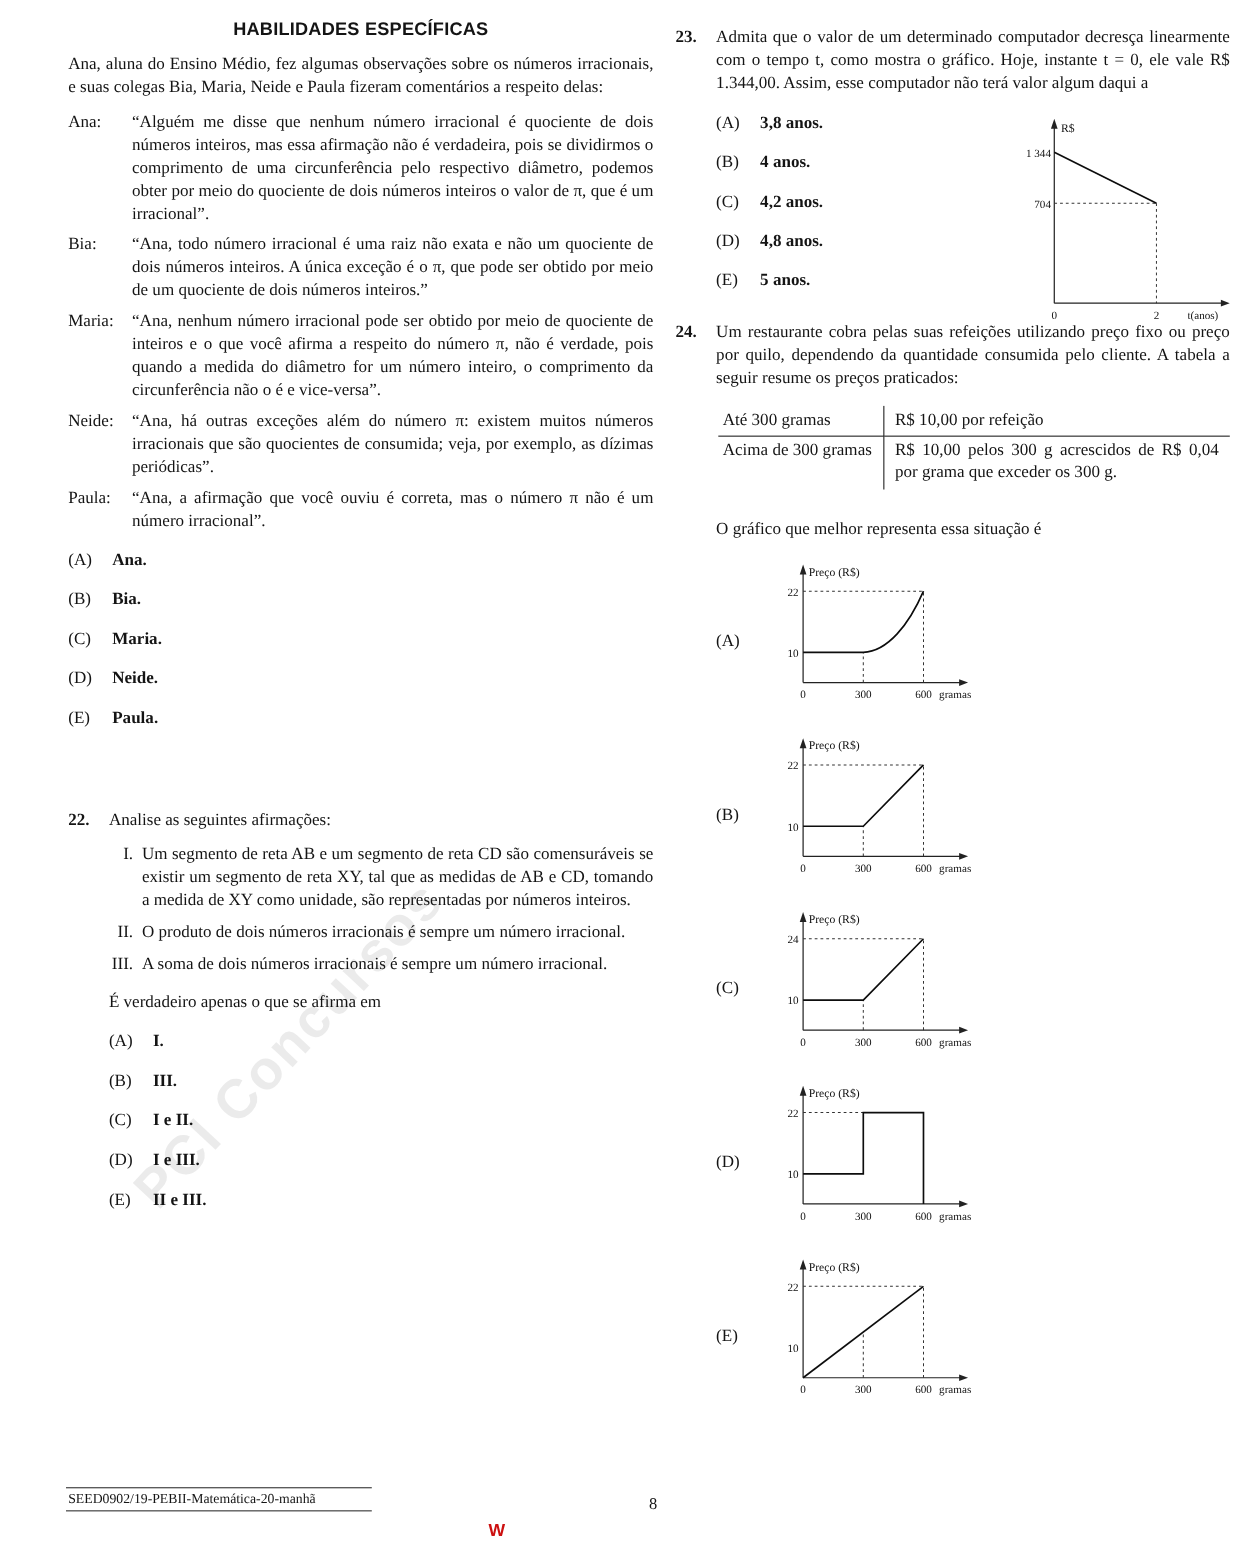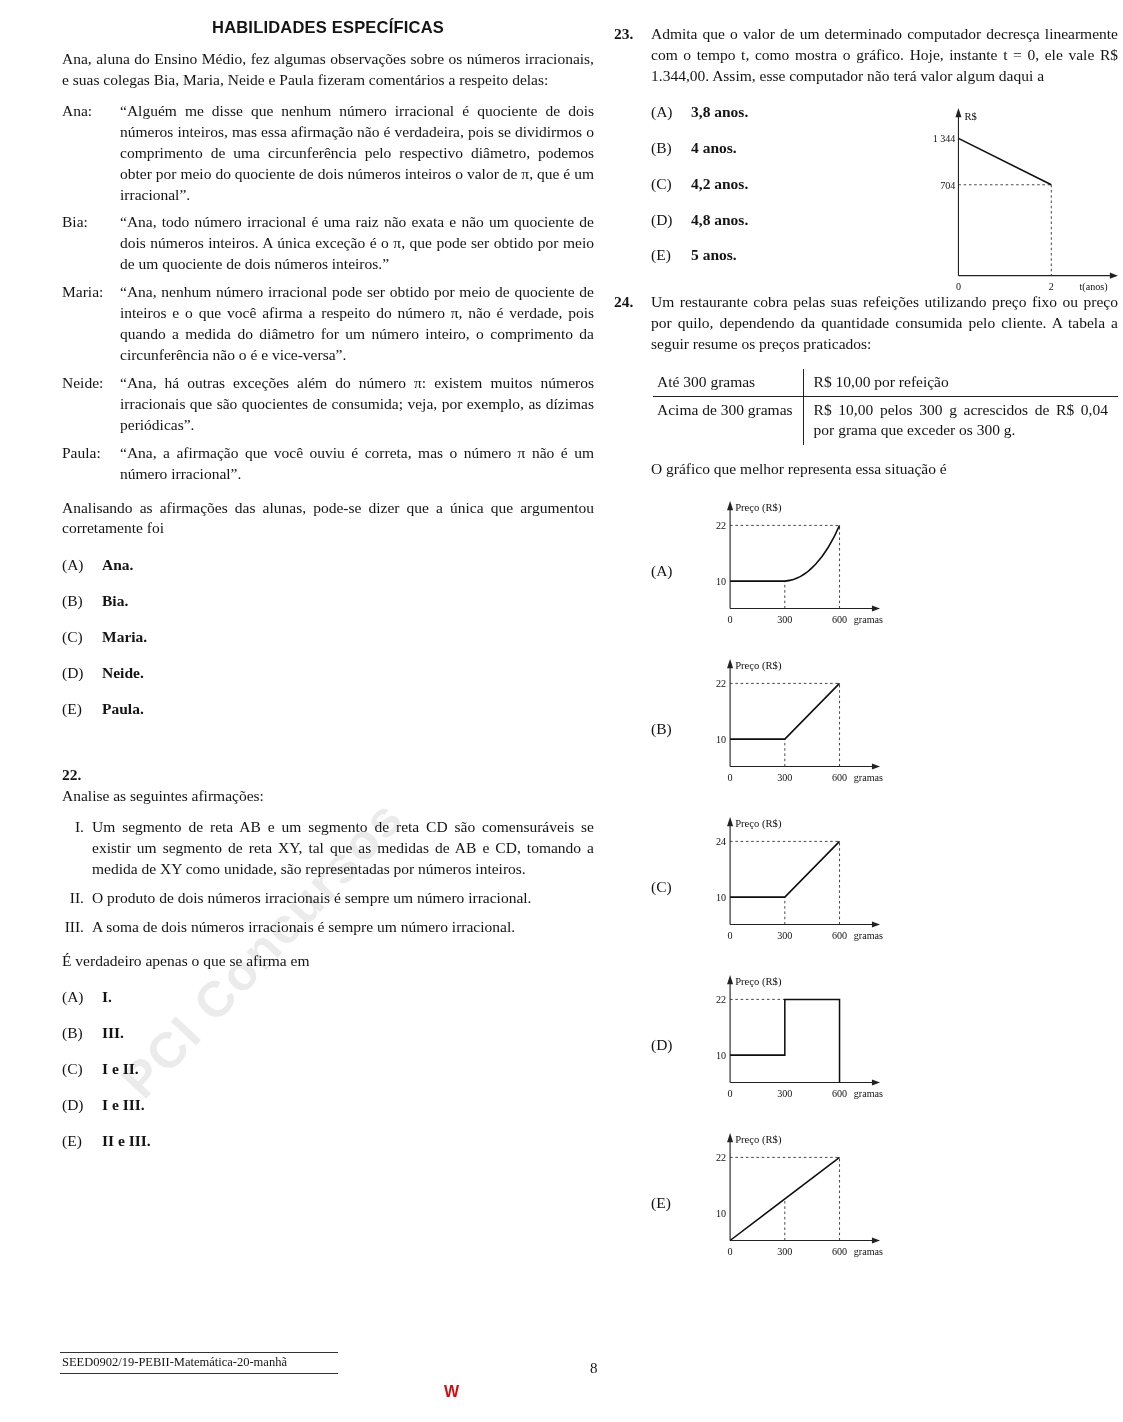--- a/index.html
+++ b/index.html
@@ -22,30 +22,30 @@
   .speaker{flex:none;width:58px;}
   .speech{flex:1;text-align:justify;}
   .closing{margin-top:13px;}
   .options{margin-top:4px;}
   .option-row{display:flex;margin-top:15px;}
   .opt-letter{flex:none;width:40px;}
   .opt-text{flex:1;font-weight:bold;}
   .roman-row{display:flex;margin-top:8px;}
   .roman{flex:none;width:30px;text-align:right;padding-right:8px;box-sizing:border-box;}
   .roman-text{flex:1;text-align:justify;}
-  .q22{margin-top:46px;flex-direction:column;}
+  .q22{margin-top:72px;}
   .q23-options{width:265px;}
   .q23-graph{position:absolute;right:-6px;top:78px;width:212px;}
   .q24{margin-top:26px;}
   .price-table{border-collapse:collapse;margin:14px 0 4px 2px;}
   .price-table td{font-size:15.5px;line-height:1.3;padding:3px 10px 4px 10px;vertical-align:top;}
   .price-table td.c1{border-right:1.2px solid #222;white-space:nowrap;padding-left:4px;}
   .price-table tr.r1 td{border-bottom:1.2px solid #222;}
   .price-table td.c2{width:300px;text-align:justify;}
-  .after-table{margin-top:14px;}
+  .after-table{margin-top:26px;}
   .graph-list{margin-top:16px;}
   .graph-row{display:flex;align-items:center;margin-bottom:6px;}
   .graph-row .opt-letter{width:42px;}
   .mini-graph{width:212px;height:152px;flex:none;}
   
   .axis{stroke:#222;stroke-width:1.1;}
   .arrow{fill:#222;stroke:none;}
   .dash{stroke:#333;stroke-width:0.9;fill:none;stroke-dasharray:2.5 2.7;}
   .solid{stroke:#0d0d0d;stroke-width:1.5;fill:none;}
   .gtick{font-size:10px;font-family:"Liberation Serif", serif;fill:#111;}
@@ -99,21 +99,20 @@
         </div>
         <div class="dialogue-row">
           <div class="speaker">Neide:</div>
           <div class="speech">“Ana, há outras exceções além do número π: existem muitos números irracionais que são quocientes de consumida; veja, por exemplo, as dízimas periódicas”.</div>
         </div>
         <div class="dialogue-row">
           <div class="speaker">Paula:</div>
           <div class="speech">“Ana, a afirmação que você ouviu é correta, mas o número π não é um número irracional”.</div>
         </div>
 
-        <p class="closing">Analisando as afirmações das alunas, pode-se dizer que a única que argumentou corretamente foi</p>
 
         <div class="options">
           <div class="option-row">
             <span class="opt-letter">(A)</span>
             <span class="opt-text">Ana.</span>
           </div>
           <div class="option-row">
             <span class="opt-letter">(B)</span>
             <span class="opt-text">Bia.</span>
           </div>

